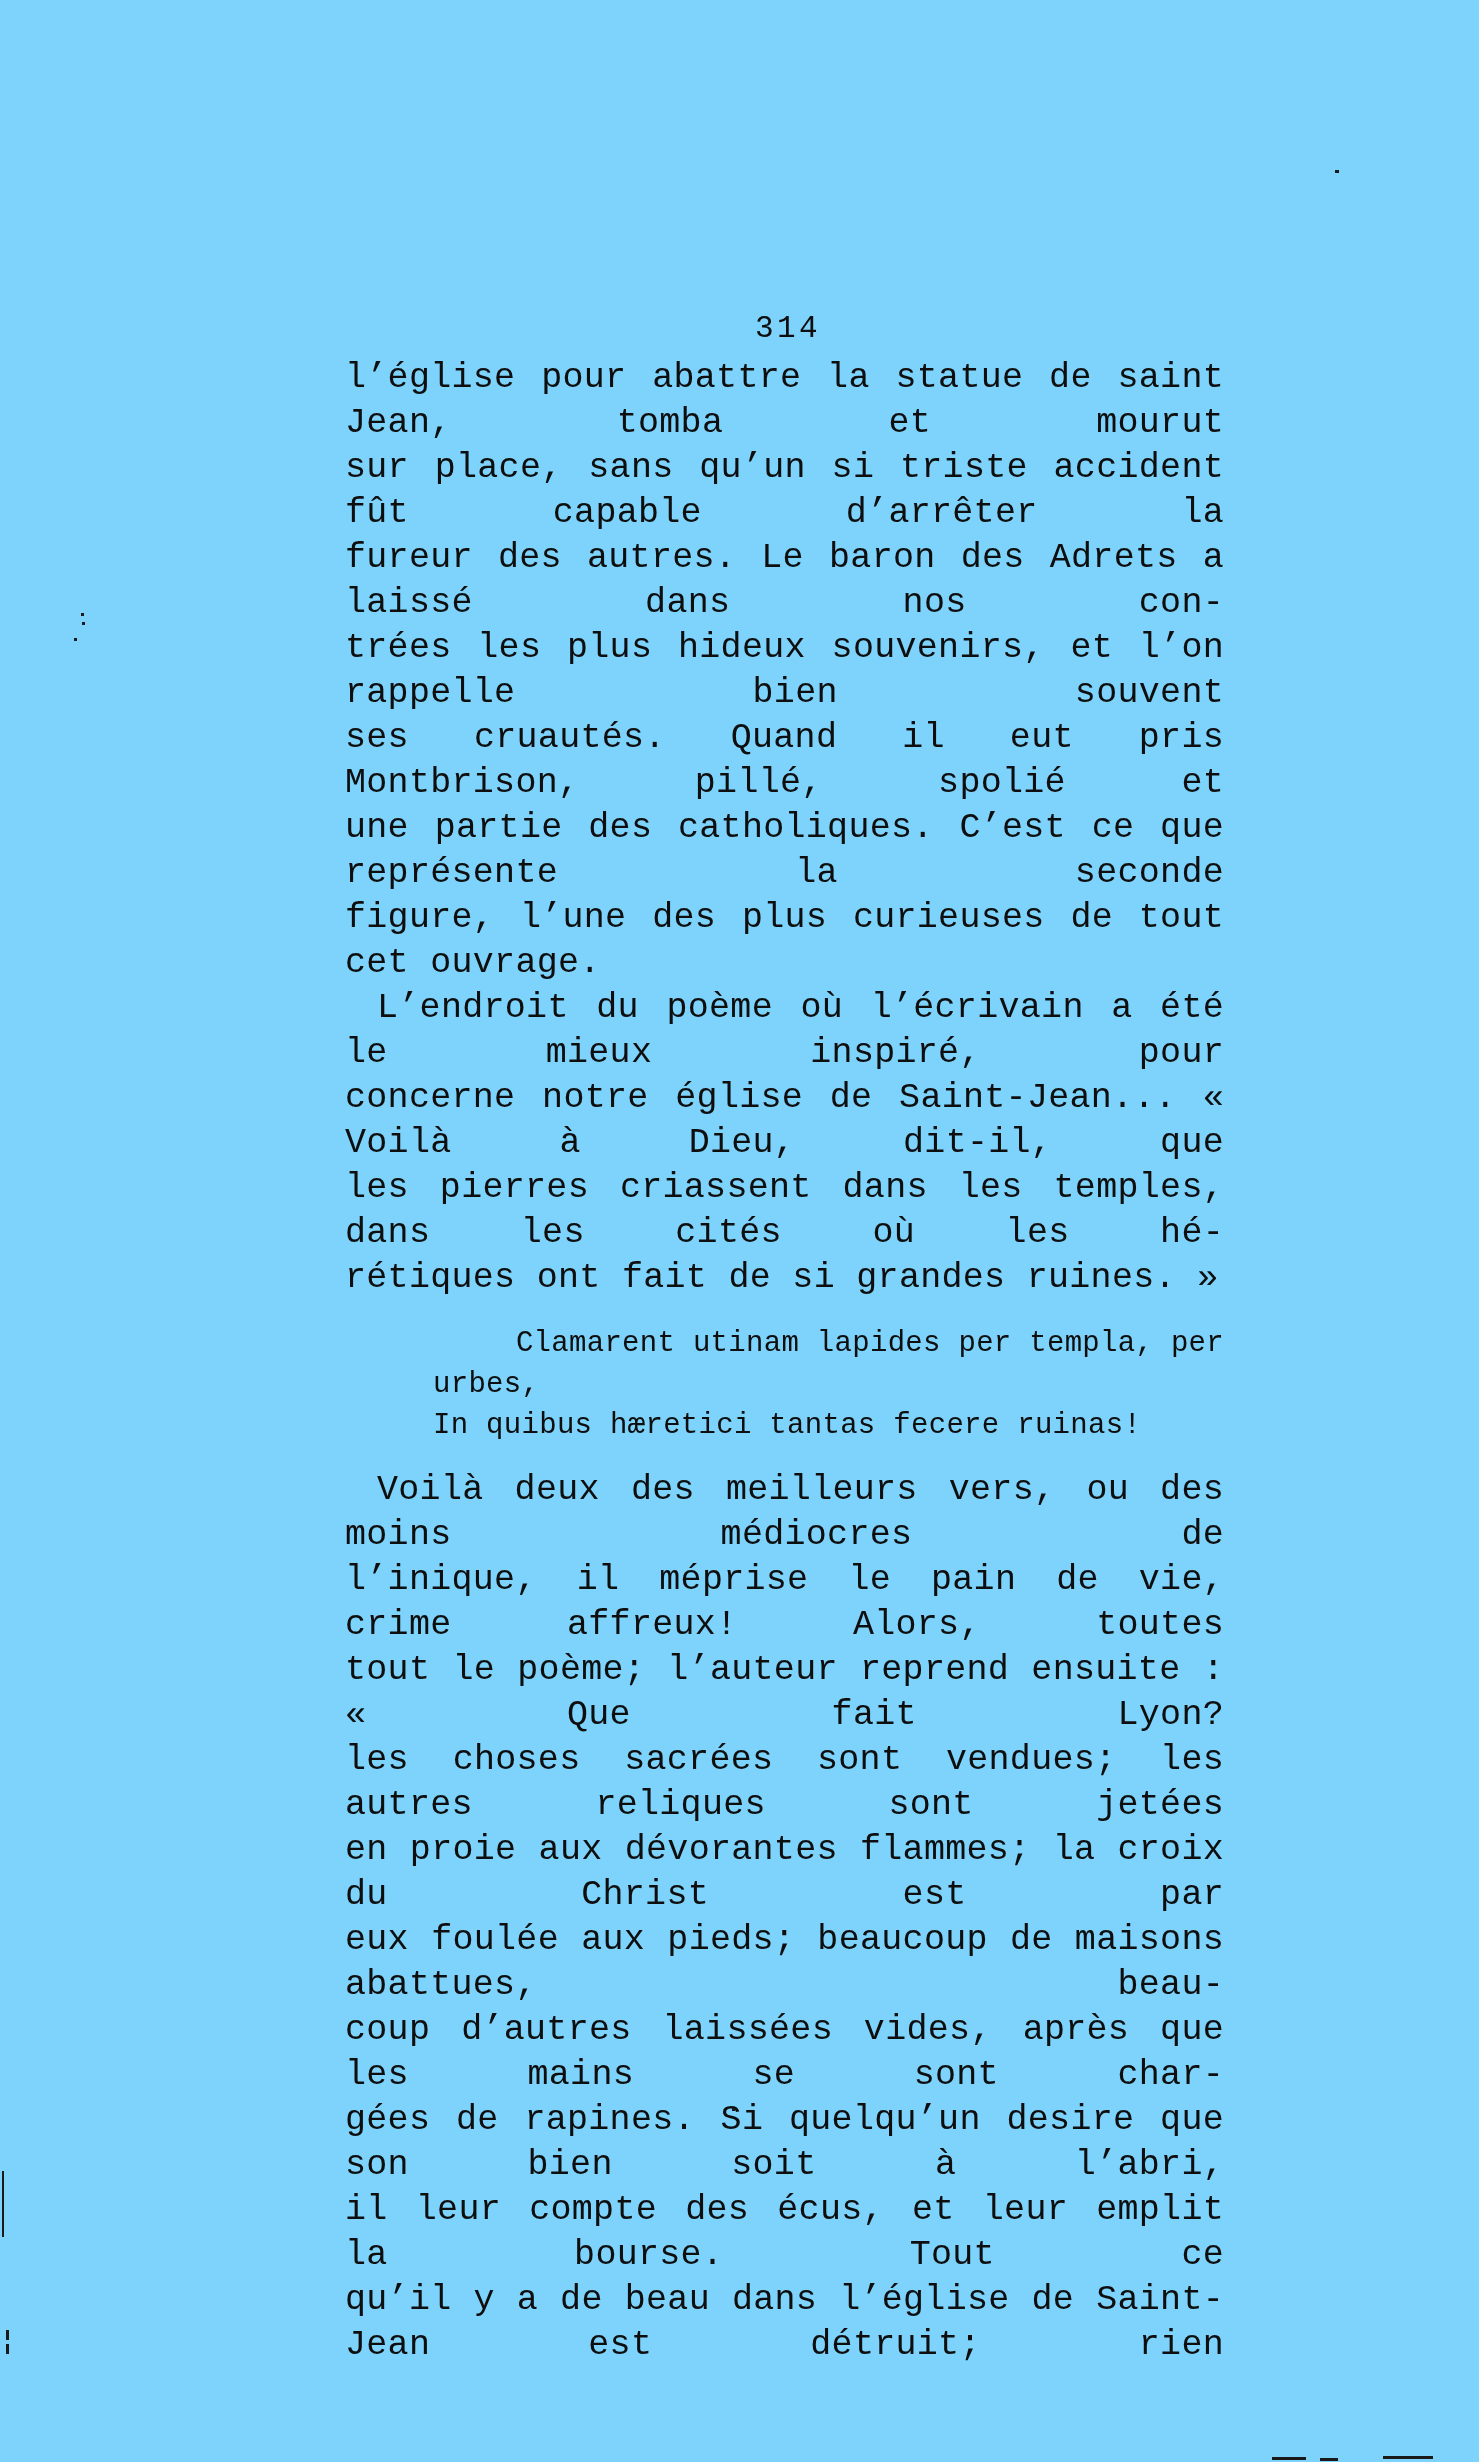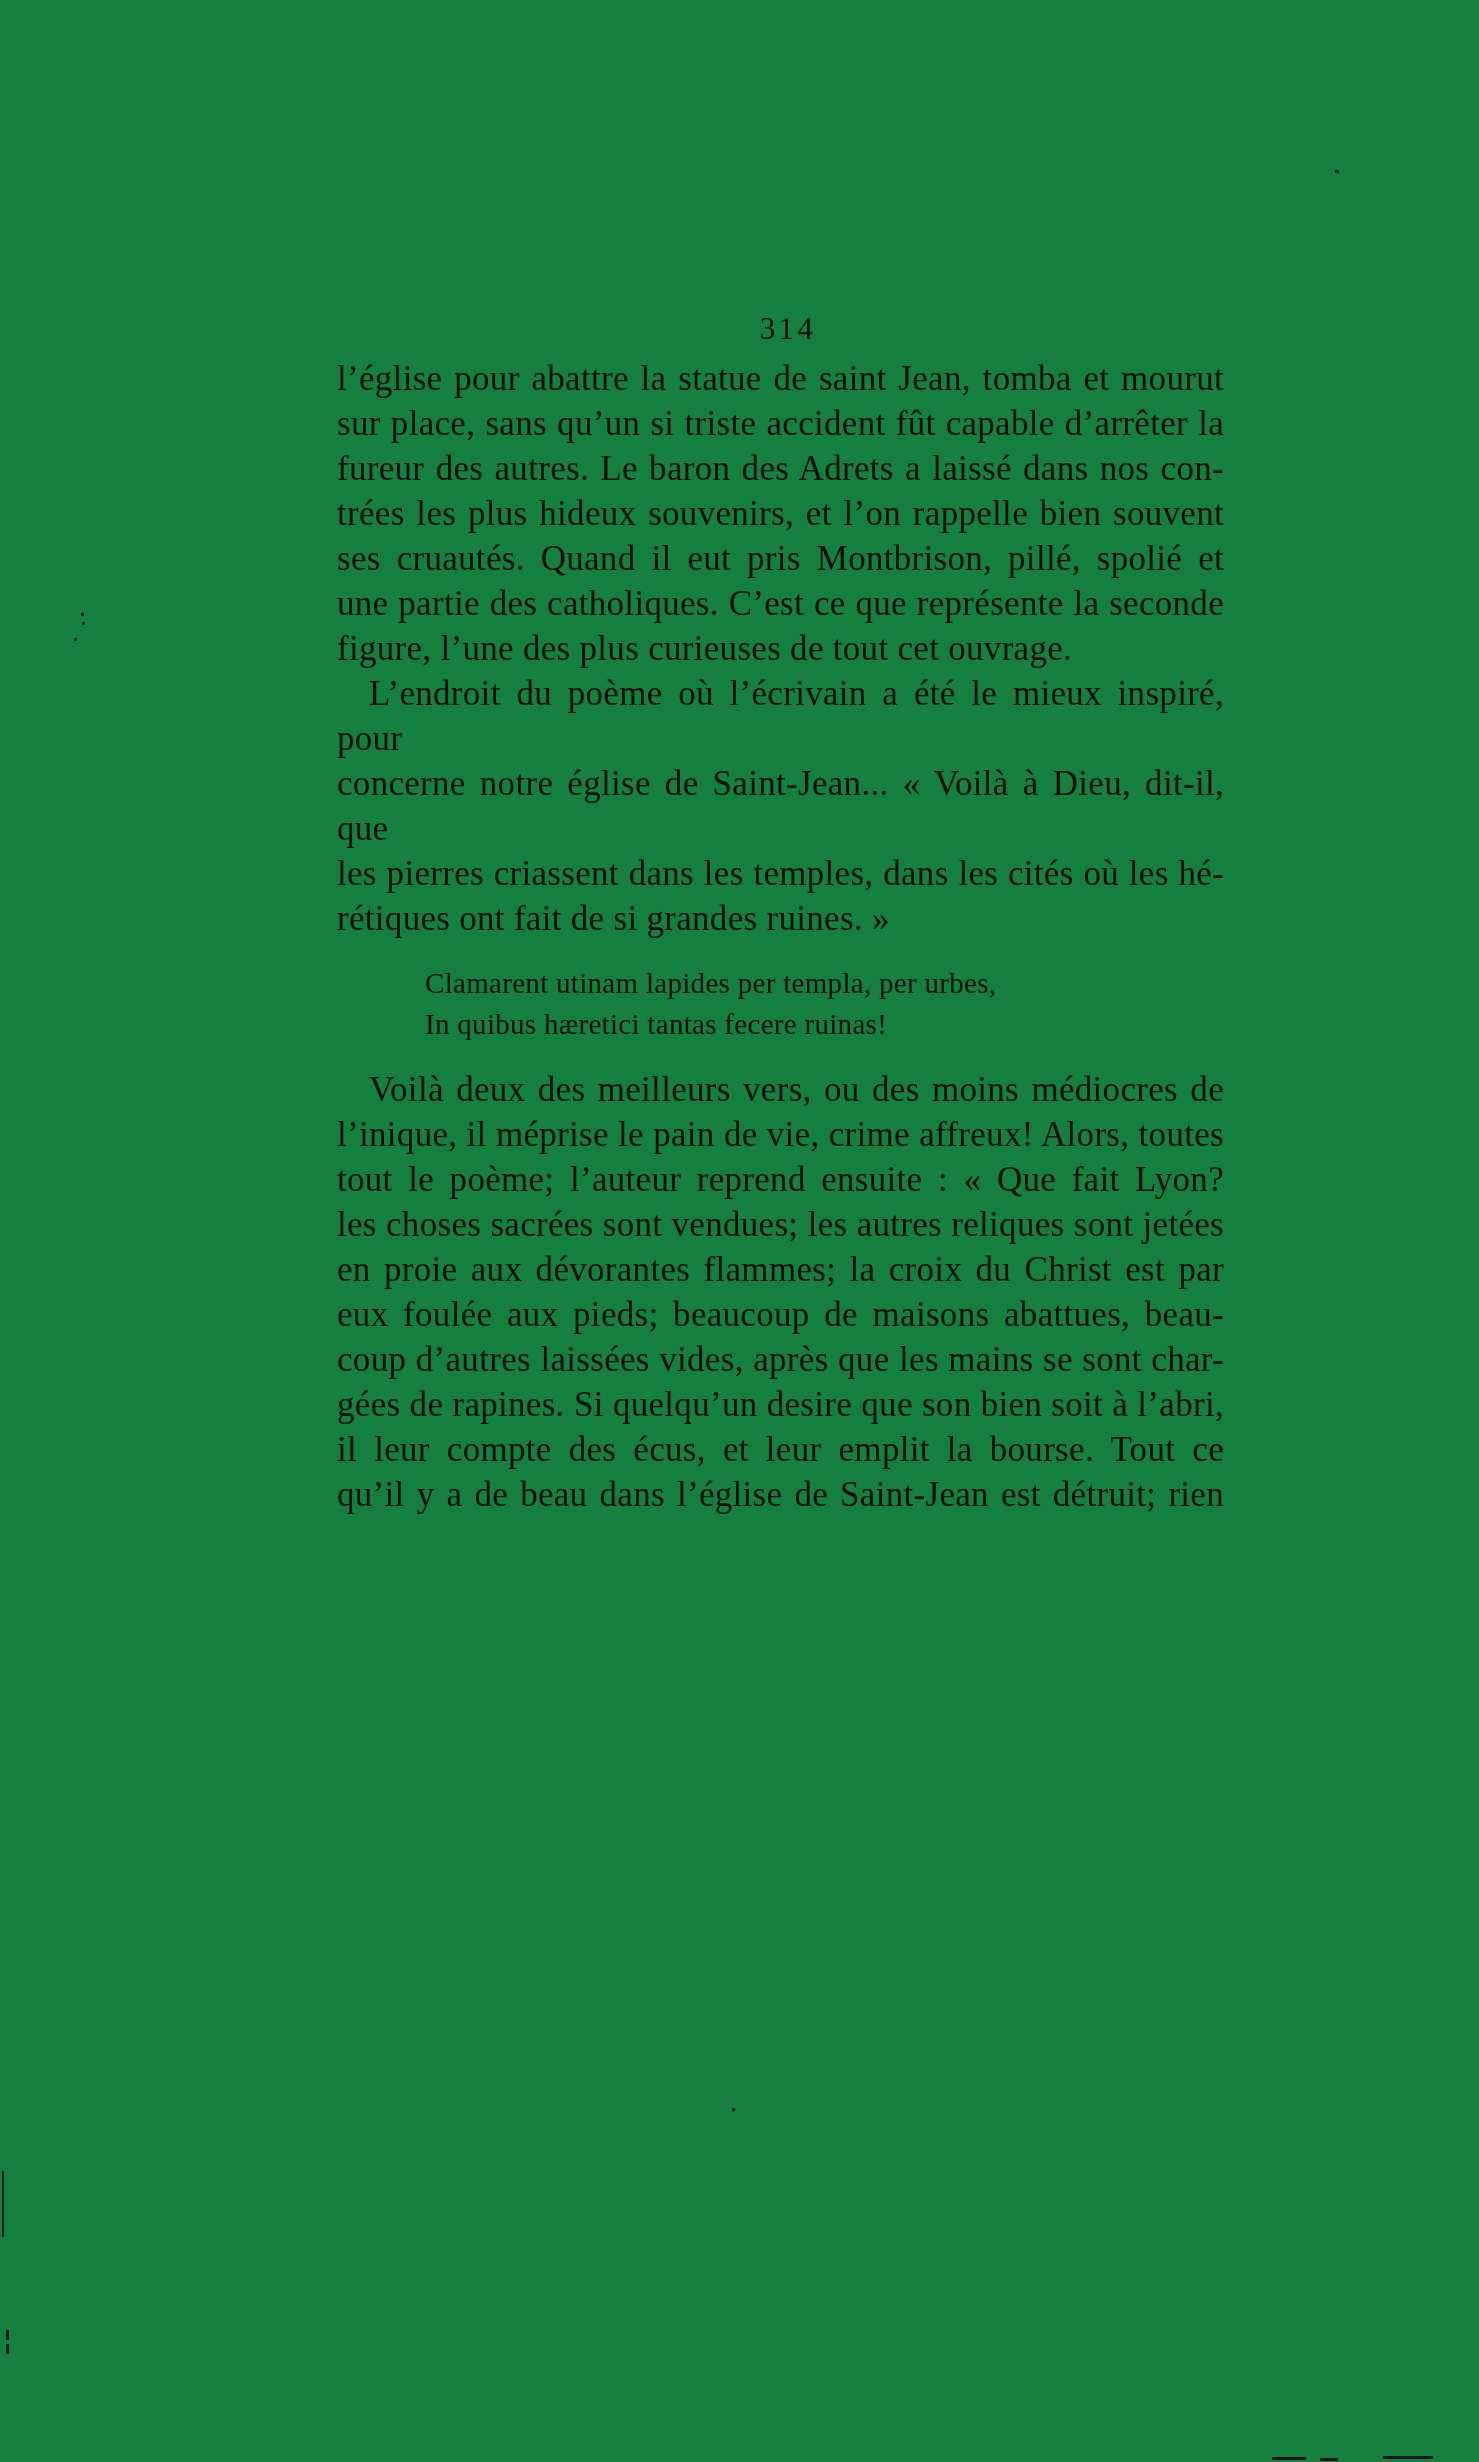--- a/index.html
+++ b/index.html
@@ -1,22 +1,22 @@
 <!DOCTYPE html>
 <html lang="fr" style="font-size:13.5px"><head>
 <meta charset="utf-8">
 <style>
   html, body { margin: 0; padding: 0; background: #ffffff; }
   .page {
     position: relative;
     width: 1479px;
     height: 2462px;
-    background: #15803d;
+    background: #7dd3fc;
     color: #0e0e0e;
-    font-family: Liberation Serif, serif;
+    font-family: Liberation Mono, monospace;
     overflow: hidden;
   }
   .page-number {
     position: absolute;
     top: 311px;
     left: 337px;
     width: 902px;
     text-align: center;
     font-size: 31px;
     letter-spacing: 3.4px;
@@ -28,20 +28,21 @@
     width: 887px;
     font-size: 35px;
     line-height: 45px;
     letter-spacing: 0.3px;
   }
   .para { margin: 0; }
   .line {
     text-align: justify;
     text-align-last: justify;
     white-space: normal;
+    margin-left: 8px;
   }
   .line.last { text-align-last: left; }
   .line.indent { text-indent: 32px; }
   .verse {
     margin: 22px 0 22px 88px;
     font-size: 29px;
     line-height: 41px;
   }
   .verse .line { text-align: right; text-align-last: left; }
   

